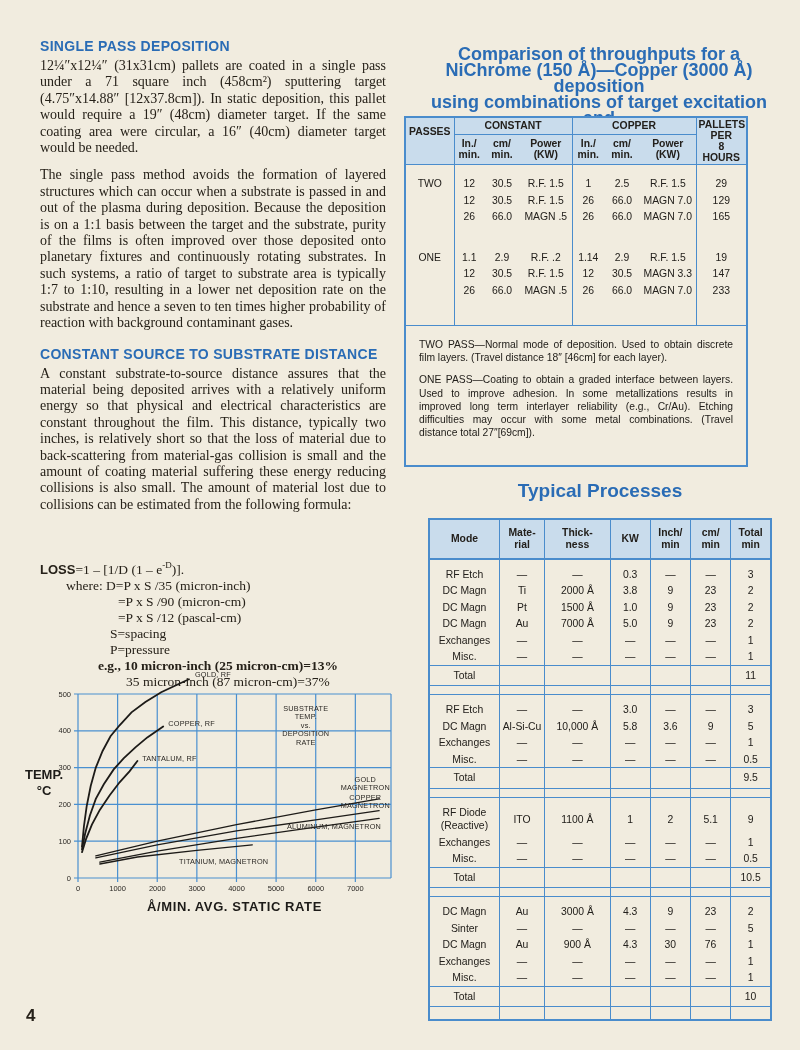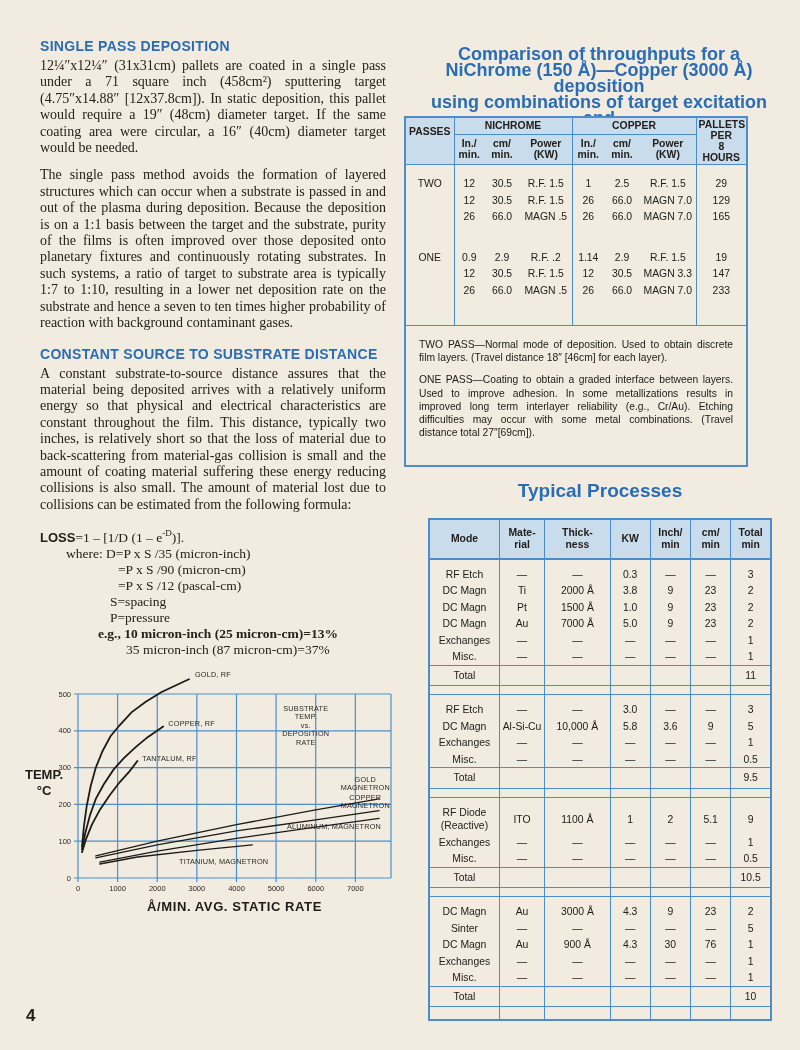--- a/index.html
+++ b/index.html
@@ -11,21 +11,21 @@
   
   .left-text{position:absolute; left:40px; top:38px; width:362px;}
   .sec-heading{
     font-family:"Liberation Sans", sans-serif; font-weight:bold;
     font-size:14px; letter-spacing:.3px; color:#2a6cb5; margin:14px 0 4px 0;
   }
   .sec-heading:first-child{margin-top:0;}
   .body-para{
     font-size:14px; line-height:16.4px; text-align:justify; margin:0 16px 11px 0;
   }
-  .formula{margin-top:12px; font-size:13.5px; line-height:16px;}
+  .formula{margin-top:44px; font-size:13.5px; line-height:16px;}
   .loss-line .kw{font-family:"Liberation Sans", sans-serif; font-weight:bold; font-size:13px;}
   .formula sup{font-size:9px;}
   .f-line{white-space:pre;}
   .f-0{padding-left:26px;}
   .f-1,.f-2{padding-left:78px;}
   .f-3,.f-4{padding-left:70px;}
   .f-5{padding-left:58px;font-weight:bold;}
   .f-6{padding-left:86px;}
   .page-num{
     position:absolute; left:26px; top:1006px;
@@ -186,21 +186,21 @@
           <col style="width: 36px;">
           <col style="width: 52px;">
           <col style="width: 32px;">
           <col style="width: 36px;">
           <col style="width: 56px;">
           <col style="width: 50px;">
         </colgroup>
         <thead>
           <tr>
             <th class="top-h" rowspan="2">PASSES</th>
-            <th class="gl" colspan="3">NICHROME</th>
+            <th class="gl" colspan="3">CONSTANT</th>
             <th class="gl" colspan="3">COPPER</th>
             <th class="gl" rowspan="2">PALLETS
 PER
 8 HOURS</th>
           </tr>
           <tr>
             <th class="gl">In./
 min.</th>
             <th>cm/
 min.</th>
@@ -250,21 +250,21 @@
             <td class="gl" style="height:22px"></td>
             <td style="height:22px"></td>
             <td style="height:22px"></td>
             <td class="gl" style="height:22px"></td>
             <td style="height:22px"></td>
             <td style="height:22px"></td>
             <td class="gl" style="height:22px"></td>
           </tr>
           <tr>
             <td>ONE</td>
-            <td class="gl">0.9</td>
+            <td class="gl">1.1</td>
             <td>2.9</td>
             <td>R.F. .2</td>
             <td class="gl">1.14</td>
             <td>2.9</td>
             <td>R.F. 1.5</td>
             <td class="gl">19</td>
           </tr>
           <tr>
             <td></td>
             <td class="gl">12</td>

